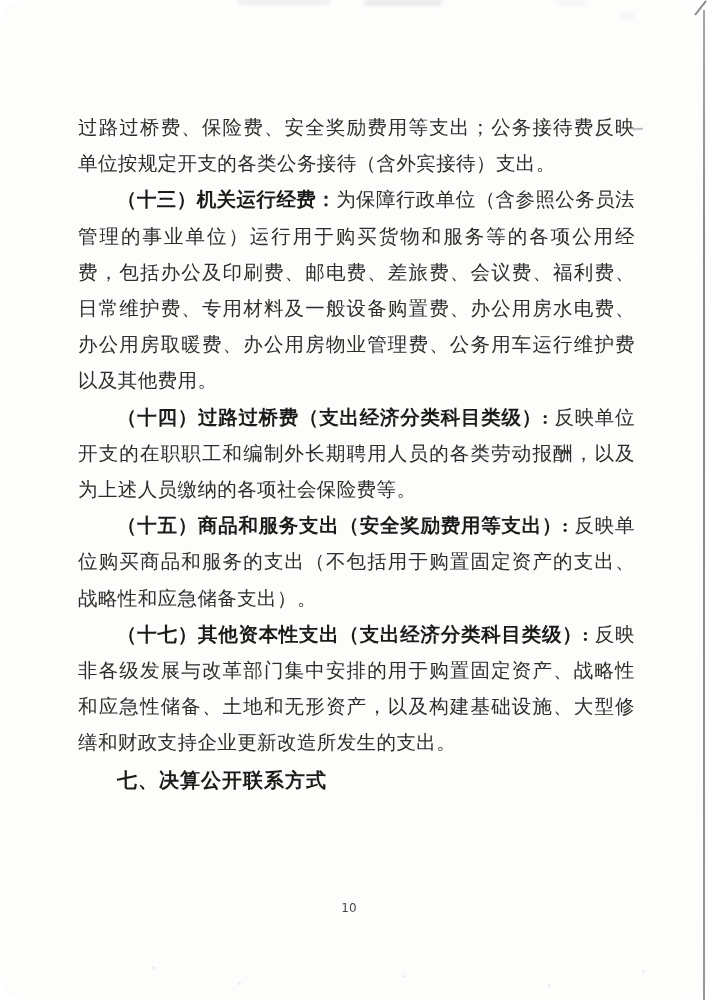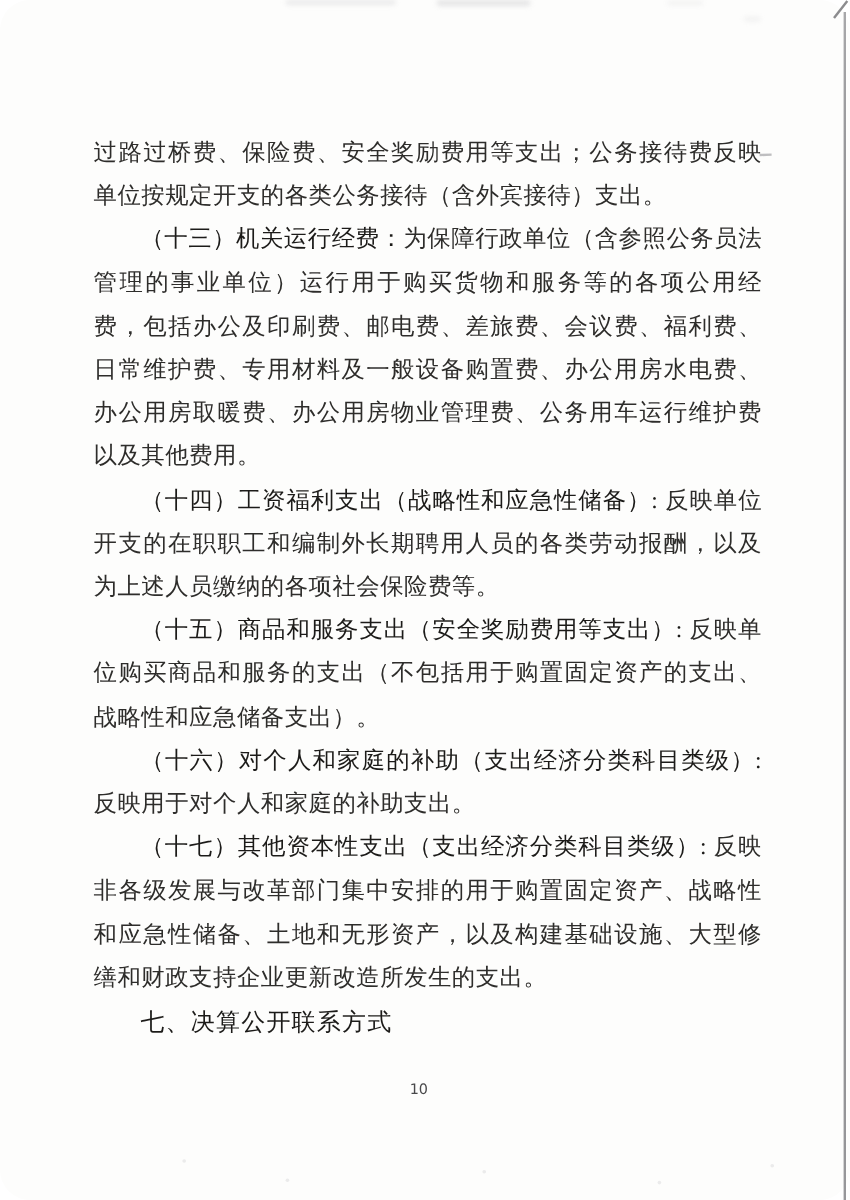--- a/index.html
+++ b/index.html
@@ -21,21 +21,21 @@
     margin:0;
     font-size:19.5px;
     line-height:36.2px;
     color:var(--ink,#2e2d2b);
     text-align:justify;
     text-align-last:left;
     letter-spacing:0.4px;
   }
   .para.indent{text-indent:39px;}
   .seg{font-weight:normal;}
-  .seg.bold{font-weight:normal;color:var(--ink-bold,#1c1b19);}
+  .seg.bold{font-weight:bold;color:var(--ink-bold,#1c1b19);}
   .para.heading .seg{font-size:20px;letter-spacing:1px;}
   
   .page-number{
     position:absolute;left:0;right:10px;top:901px;
     text-align:center;
     font-size:12px;color:#48484a;
     font-family:"DejaVu Sans","Liberation Sans",sans-serif;
   }
   
   .edge-line{
@@ -82,21 +82,20 @@
 
   <div class="noise-dot" style="left:152px;top:966px;"></div>
   <div class="noise-dot" style="left:238px;top:982px;"></div>
   <div class="noise-dot" style="left:402px;top:975px;"></div>
   <div class="noise-dot" style="left:548px;top:984px;"></div>
   <div class="noise-dot" style="left:642px;top:970px;"></div>
 
   <main class="text-block">
       <p class="para"><span class="seg">过路过桥费、保险费、安全奖励费用等支出；公务接待费反映单位按规定开支的各类公务接待（含外宾接待）支出。</span></p>
       <p class="para indent"><span class="seg bold">（十三）机关运行经费：</span><span class="seg">为保障行政单位（含参照公务员法管理的事业单位）运行用于购买货物和服务等的各项公用经费，包括办公及印刷费、邮电费、差旅费、会议费、福利费、日常维护费、专用材料及一般设备购置费、办公用房水电费、办公用房取暖费、办公用房物业管理费、公务用车运行维护费以及其他费用。</span></p>
-      <p class="para indent"><span class="seg bold">（十四）工资福利支出（战略性和应急性储备）:</span><span class="seg"> 反映单位开支的在职职工和编制外长期聘用人员的各类劳动报酬，以及为上述人员缴纳的各项社会保险费等。</span></p>
+      <p class="para indent"><span class="seg bold">（十四）过路过桥费（支出经济分类科目类级）:</span><span class="seg"> 反映单位开支的在职职工和编制外长期聘用人员的各类劳动报酬，以及为上述人员缴纳的各项社会保险费等。</span></p>
       <p class="para indent"><span class="seg bold">（十五）商品和服务支出（安全奖励费用等支出）:</span><span class="seg"> 反映单位购买商品和服务的支出（不包括用于购置固定资产的支出、战略性和应急储备支出）。</span></p>
-      <p class="para indent"><span class="seg bold">（十六）对个人和家庭的补助（支出经济分类科目类级）:</span><span class="seg"> 反映用于对个人和家庭的补助支出。</span></p>
       <p class="para indent"><span class="seg bold">（十七）其他资本性支出（支出经济分类科目类级）:</span><span class="seg"> 反映非各级发展与改革部门集中安排的用于购置固定资产、战略性和应急性储备、土地和无形资产，以及构建基础设施、大型修缮和财政支持企业更新改造所发生的支出。</span></p>
       <p class="para indent heading"><span class="seg bold">七、决算公开联系方式</span></p>
     </main>
 
   <footer class="page-number">10</footer>
 </div>
 
 </body></html>

